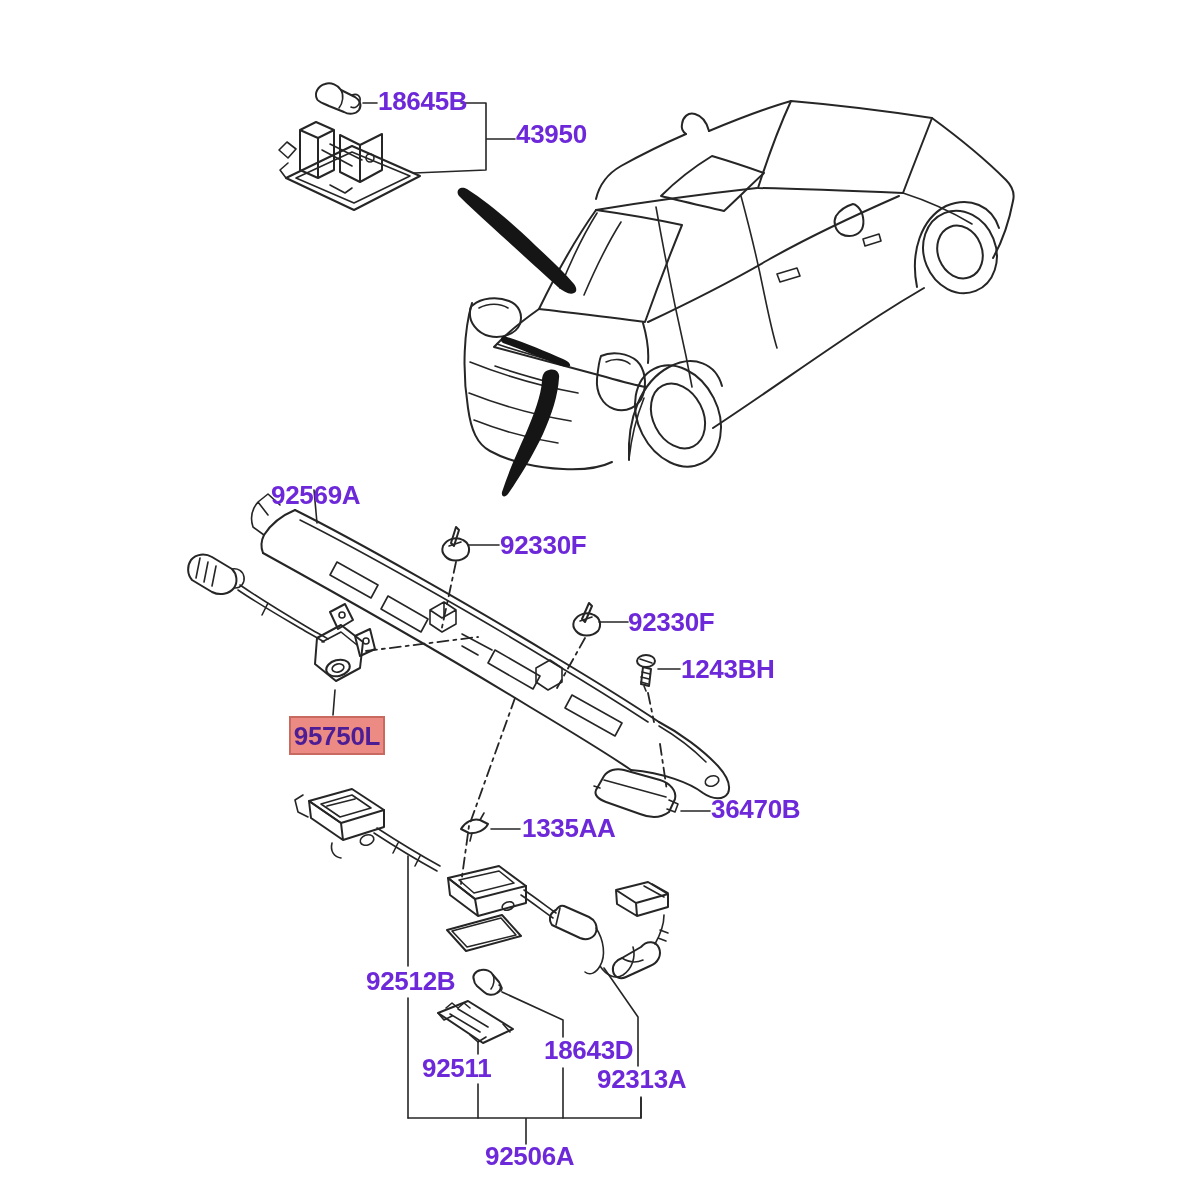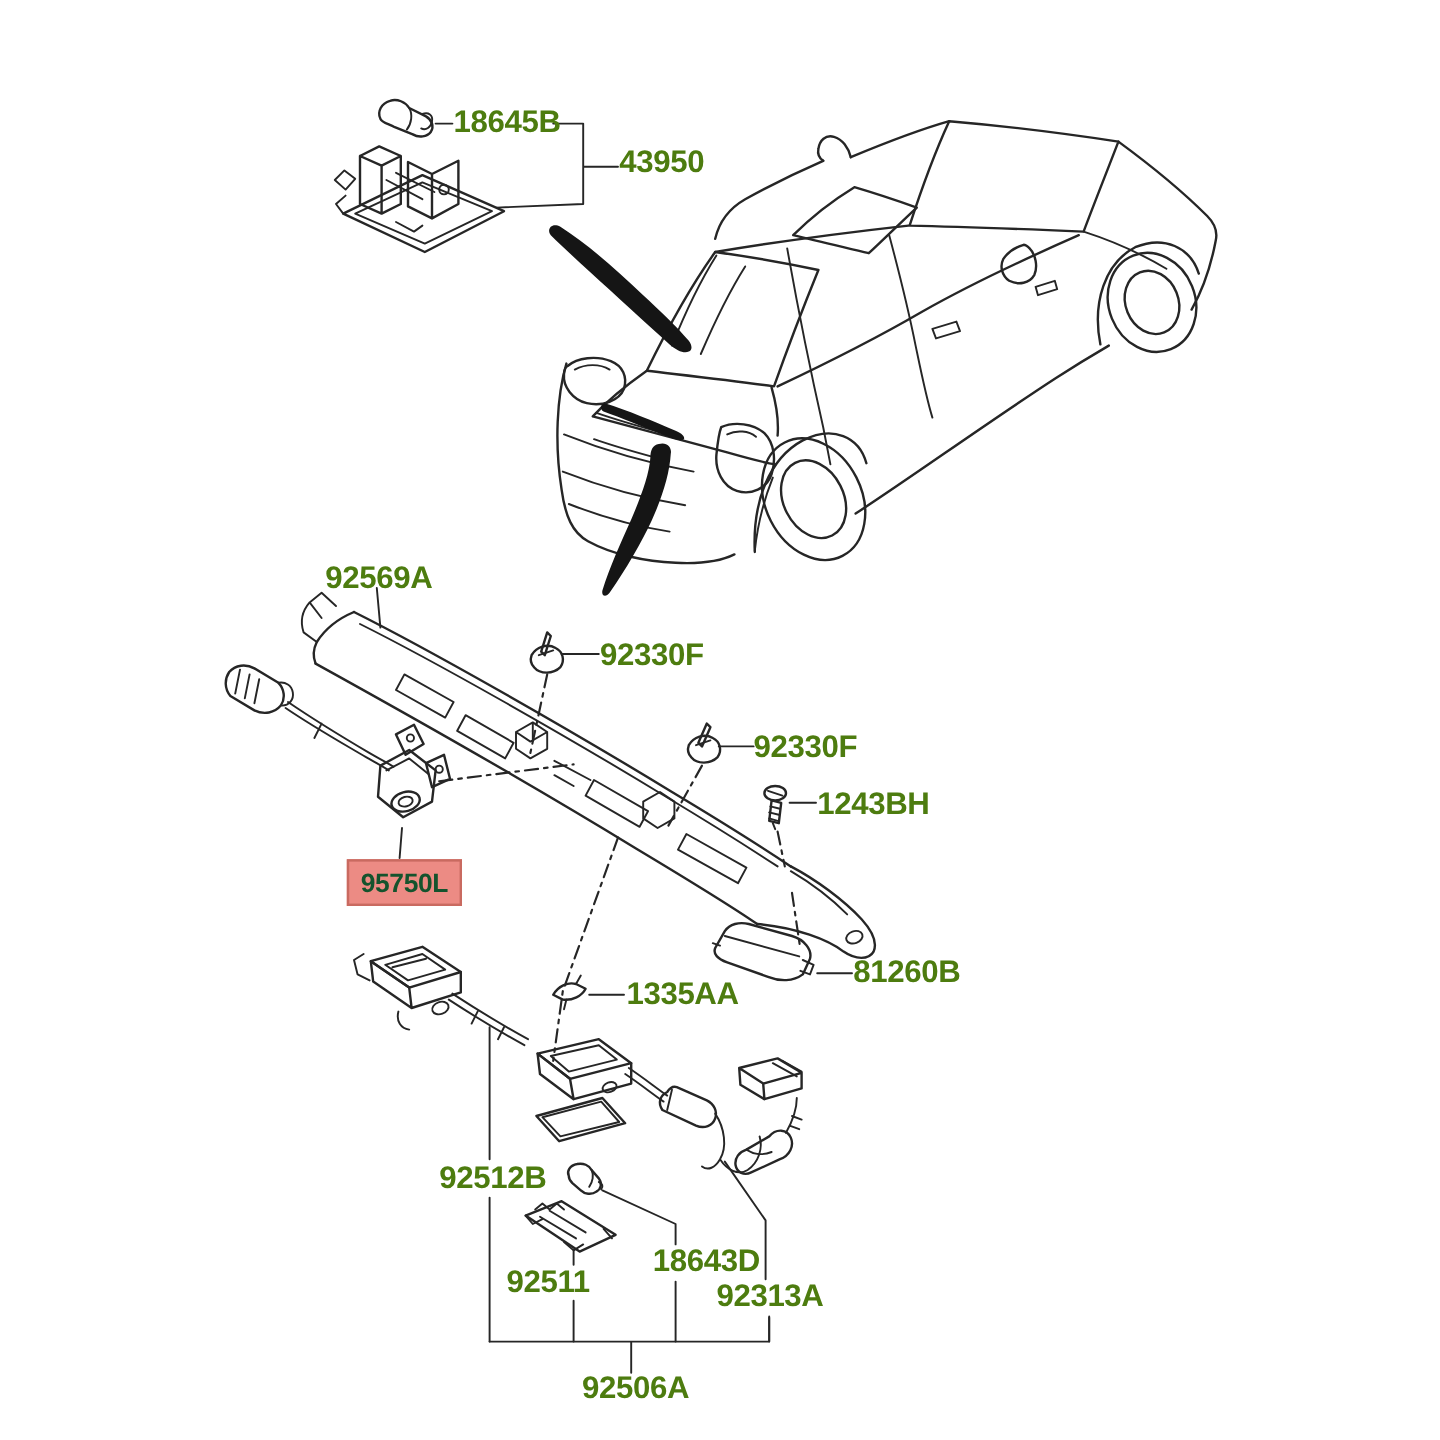--- a/index.html
+++ b/index.html
@@ -2,30 +2,30 @@
 <html><head>
 <meta charset="utf-8">
 <style>
   html,body{margin:0;padding:0;background:#fff;}
   .stage{
     position:relative;width:1200px;height:1200px;background:#ffffff;
     font-family:"Liberation Sans",sans-serif;overflow:hidden;
   }
   .stage svg{position:absolute;left:0;top:0;}
   .part-label{
-    position:absolute;font-size:26px;font-weight:600;color:#4d7c0f;
+    position:absolute;font-size:26px;font-weight:600;color:#6d28d9;
     letter-spacing:-0.3px;white-space:nowrap;line-height:26px;
   }
   .highlight-box{
     position:absolute;left:289px;top:716px;width:96px;height:39px;
     background:#ec8b84;border:2px solid #c96a60;box-sizing:border-box;
     display:flex;align-items:center;justify-content:center;
   }
   .highlight-box .red-text{
-    font-size:22px;font-weight:700;color:#14532d;letter-spacing:-0.3px;line-height:26px;
+    font-size:26px;font-weight:700;color:#4c1d95;letter-spacing:-0.3px;line-height:26px;
   }
   .ln{stroke:#262626;stroke-width:2;fill:none;stroke-linecap:round;stroke-linejoin:round;}
   .thin{stroke-width:1.6;}
   .dd{stroke:#262626;stroke-width:1.8;fill:none;stroke-dasharray:11 5 3 5;stroke-linecap:round;}
   .blk{fill:#151515;stroke:none;}
 </style>
 </head>
 <body>
 
 <div class="stage">
@@ -213,30 +213,30 @@
       <path class="dd" d="M585,638 L557,688"></path>
       <path class="dd" d="M648,693 L654,722"></path>
       <path class="dd" d="M660,744 L667,791"></path>
       <path class="dd" d="M366,651 L478,637"></path>
       <path class="dd" d="M515,698 L469,826 L461,884"></path>
     </g>
   </svg>
 
   <div class="part-label" style="left:378px;top:88px">18645B</div>
   <div class="part-label" style="left:516px;top:121px">43950</div>
-  <div class="part-label" style="left:271px;top:468px">92569A</div>
+  <div class="part-label" style="left:271px;top:482px">92569A</div>
   <div class="part-label" style="left:500px;top:532px">92330F</div>
   <div class="part-label" style="left:628px;top:609px">92330F</div>
   <div class="part-label" style="left:681px;top:656px">1243BH</div>
 
   <div class="highlight-box">
     <span class="red-text">95750L</span>
   </div>
 
-  <div class="part-label" style="left:711px;top:796px">81260B</div>
+  <div class="part-label" style="left:711px;top:796px">36470B</div>
   <div class="part-label" style="left:522px;top:815px">1335AA</div>
   <div class="part-label" style="left:366px;top:968px">92512B</div>
   <div class="part-label" style="left:544px;top:1037px">18643D</div>
   <div class="part-label" style="left:422px;top:1055px">92511</div>
   <div class="part-label" style="left:597px;top:1066px">92313A</div>
   <div class="part-label" style="left:485px;top:1143px">92506A</div>
 
 </div>
 
 </body></html>

